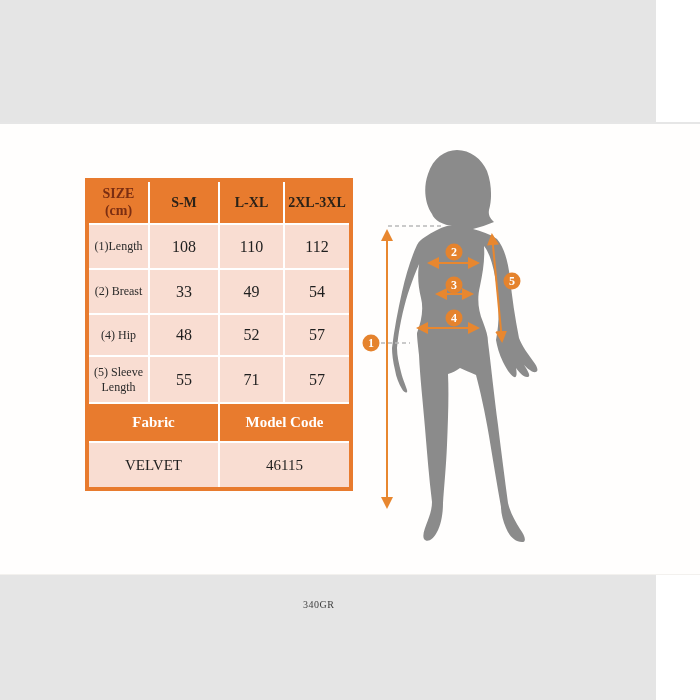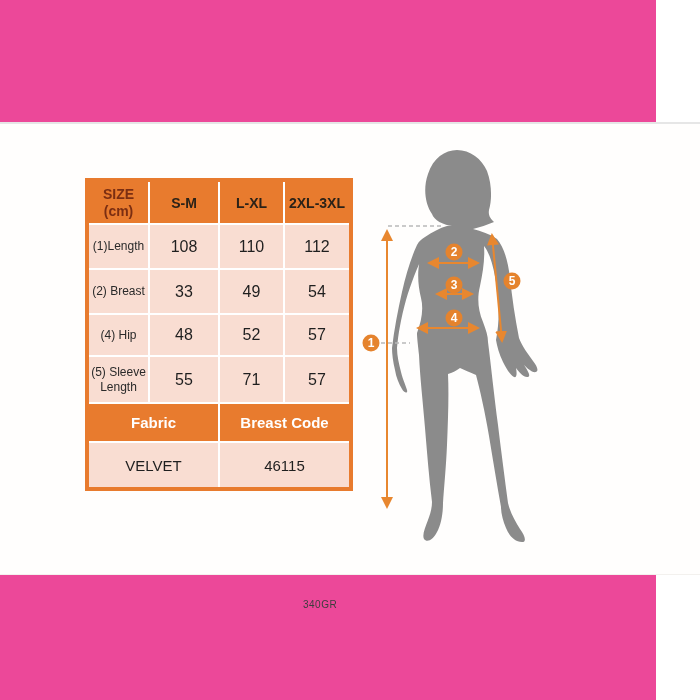--- a/index.html
+++ b/index.html
@@ -7,21 +7,21 @@
     --arrow-orange:#e8872f;
     --marker-orange:#e5832d;
     --cell-peach:#f9ddd2;
     --size-label-dark:#7b2e12;
     --silhouette-gray:#8b8b8b;
     --value-text:#1f1f1f;
   }
   *{margin:0;padding:0;box-sizing:border-box;}
   html,body{width:700px;height:700px;background:#ffffff;overflow:hidden;
     font-family:"Liberation Sans","DejaVu Sans",sans-serif;}
-  .stage{position:relative;width:656px;height:700px;background:#ec4899;}
+  .stage{position:relative;width:656px;height:700px;background:#e5e5e5;font-family:Liberation Serif, serif;}
 
   .photo-area{position:absolute;left:0;top:122px;width:700px;height:453px;
     background:#fffefd;border-top:2px solid #e6e6e6;border-bottom:1px solid #f3f1ee;}
 
   
   table.size-table{position:absolute;left:85px;top:178px;width:268px;
     border-collapse:collapse;table-layout:fixed;
     border:4px solid var(--accent-orange);}
   table.size-table td{border:2px solid #ffffff;text-align:center;vertical-align:middle;
     padding:0 2px;}
@@ -82,21 +82,21 @@
       <td class="val">57</td>
     </tr>
     <tr style="height:47px">
       <td class="row-label">(5) Sleeve Length</td>
       <td class="val">55</td>
       <td class="val">71</td>
       <td class="val">57</td>
     </tr>
     <tr style="height:39px">
       <td class="foot-hdr" colspan="2">Fabric</td>
-      <td class="foot-hdr" colspan="2">Breast Code</td>
+      <td class="foot-hdr" colspan="2">Model Code</td>
     </tr>
     <tr style="height:47px">
       <td class="foot-val" colspan="2">VELVET</td>
       <td class="foot-val" colspan="2">46115</td>
     </tr>
   </tbody>
     </table>
 
   <div class="weight-note">340GR</div>
 

